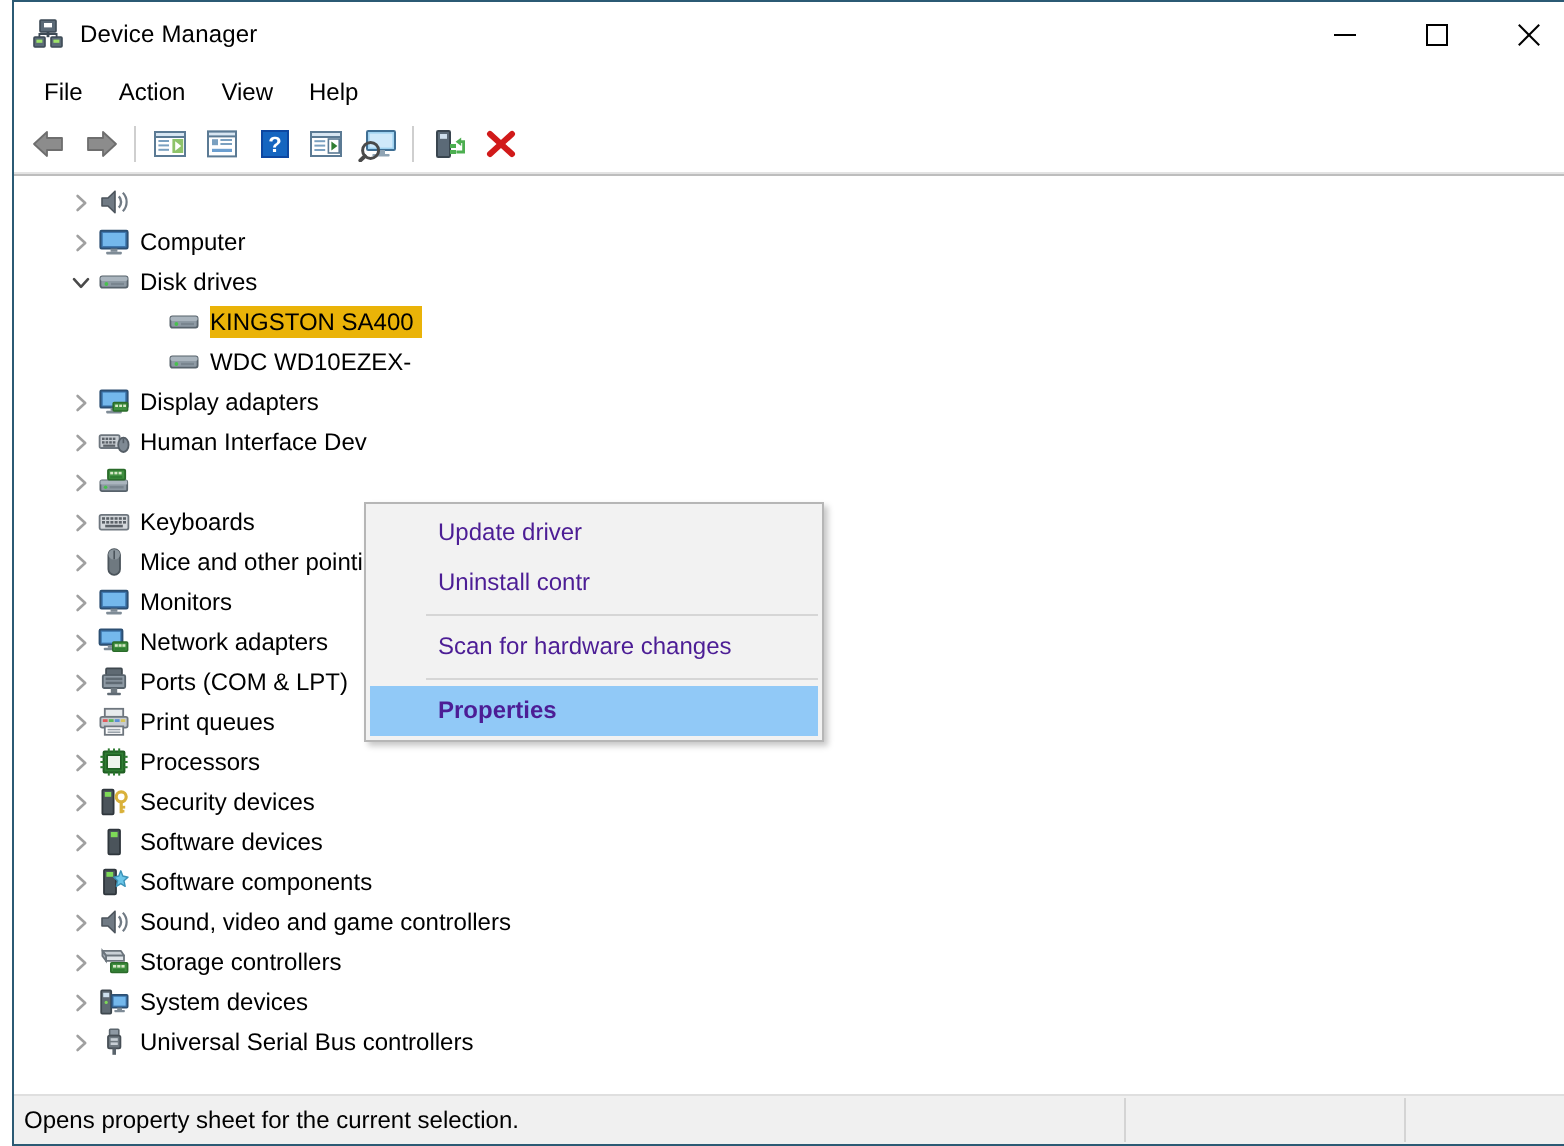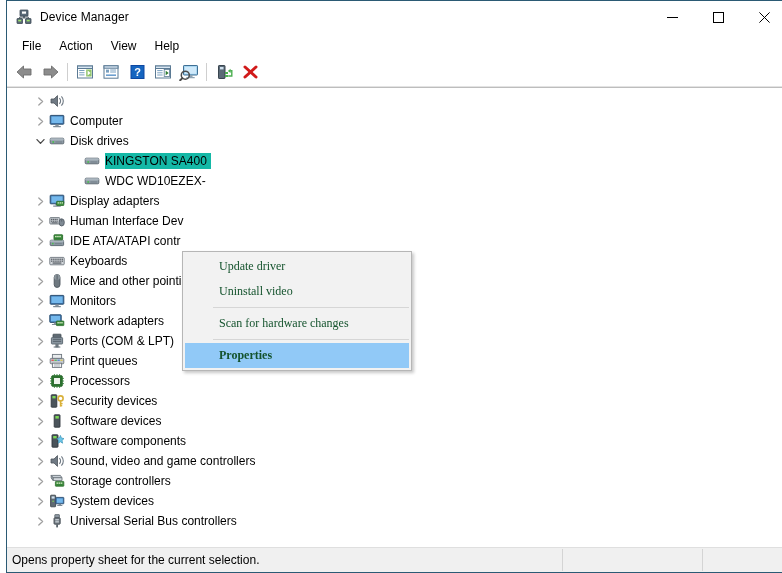--- a/index.html
+++ b/index.html
@@ -127,21 +127,21 @@
     width: 18px; height: 16px;
     display: flex; align-items: center; justify-content: center;
     flex: 0 0 18px;
     margin-right: 4px;
   }
   .row .lbl {
     padding: 0 4px 0 0;
     line-height: 16px;
   }
   .row.selected .lbl {
-    background: #14b8a6;
+    background: #eab308;
   }
   .lvl0 { padding-left: 8px; }
   .lvl1 { padding-left: 25px; }
   .lvl2 { padding-left: 60px; }
 
   
   .chev svg { display:block; }
 
   
   #statusbar {
@@ -184,25 +184,24 @@
     border: 1px solid #b6b6b6;
     box-shadow: 2px 2px 3px rgba(0,0,0,0.22);
     padding: 2px 0 2px 0;
     z-index: 50;
     font-size: 12px;
   }
   .ctx-item {
     height: 25px;
     line-height: 25px;
     padding-left: 34px;
-    color: #14532d;
+    color: #4c1d95;
     cursor: default;
     margin: 0 2px;
     box-sizing: border-box;
-    font-family: Liberation Serif, serif;
   }
   .ctx-item.highlight {
     background: #91c9f7;
     font-weight: bold;
   }
   .ctx-sep {
     height: 1px;
     background: #d6d6d6;
     margin: 3px 2px 3px 30px;
   }
@@ -473,21 +472,20 @@
               <rect x="1.2" y="7.2" width="13.4" height="2" fill="#aab5be"></rect>
               <circle cx="3.8" cy="10.6" r="0.9" fill="#49c04f"></circle>
               <rect x="5.8" y="10" width="7" height="1.2" fill="#79858f"></rect>
               <rect x="5" y="1.8" width="8.6" height="5" rx="0.5" fill="#3f8f3f" stroke="#2a6b2a" stroke-width="0.9"></rect>
               <rect x="6.1" y="2.9" width="1.5" height="1.3" fill="#d8e8c8"></rect>
               <rect x="8.2" y="2.9" width="1.5" height="1.3" fill="#d8e8c8"></rect>
               <rect x="10.3" y="2.9" width="1.5" height="1.3" fill="#d8e8c8"></rect>
               <rect x="6.1" y="5" width="6" height="1" fill="#2f7d32"></rect>
             </svg>
           </span>
-          <span class="lbl">IDE ATA/ATAPI contr</span>
         </div>
         <div class="row lvl1">
           <span class="chev">
             <svg width="9" height="9" viewBox="0 0 9 9">
               <path d="M2.8 1 L6.6 4.5 L2.8 8" fill="none" stroke="#a0a0a0" stroke-width="1.3" stroke-linecap="round" stroke-linejoin="round"></path>
             </svg>
           </span>
           <span class="ico">
             <svg width="16" height="16" viewBox="0 0 16 16">
               <rect x="0.8" y="4.4" width="14.4" height="7.4" rx="0.9" fill="#d4d8dc" stroke="#6e767e" stroke-width="0.9"></rect>
@@ -740,21 +738,21 @@
               <rect x="6.3" y="8.2" width="3.6" height="1.3" fill="#c9d0d6"></rect>
               <rect x="7.2" y="11.2" width="1.8" height="3.2" fill="#5a646c"></rect>
             </svg>
           </span>
           <span class="lbl">Universal Serial Bus controllers</span>
         </div>
       </div>
 
     <div id="ctxmenu">
       <div class="ctx-item">Update driver</div>
-      <div class="ctx-item">Uninstall video</div>
+      <div class="ctx-item">Uninstall contr</div>
       <div class="ctx-sep"></div>
       <div class="ctx-item">Scan for hardware changes</div>
       <div class="ctx-sep"></div>
       <div class="ctx-item highlight">Properties</div>
     </div>
   </div>
 
   <div id="statusbar">
     <div id="status-main">Opens property sheet for the current selection.</div>
     <div id="status-pane2"></div>

